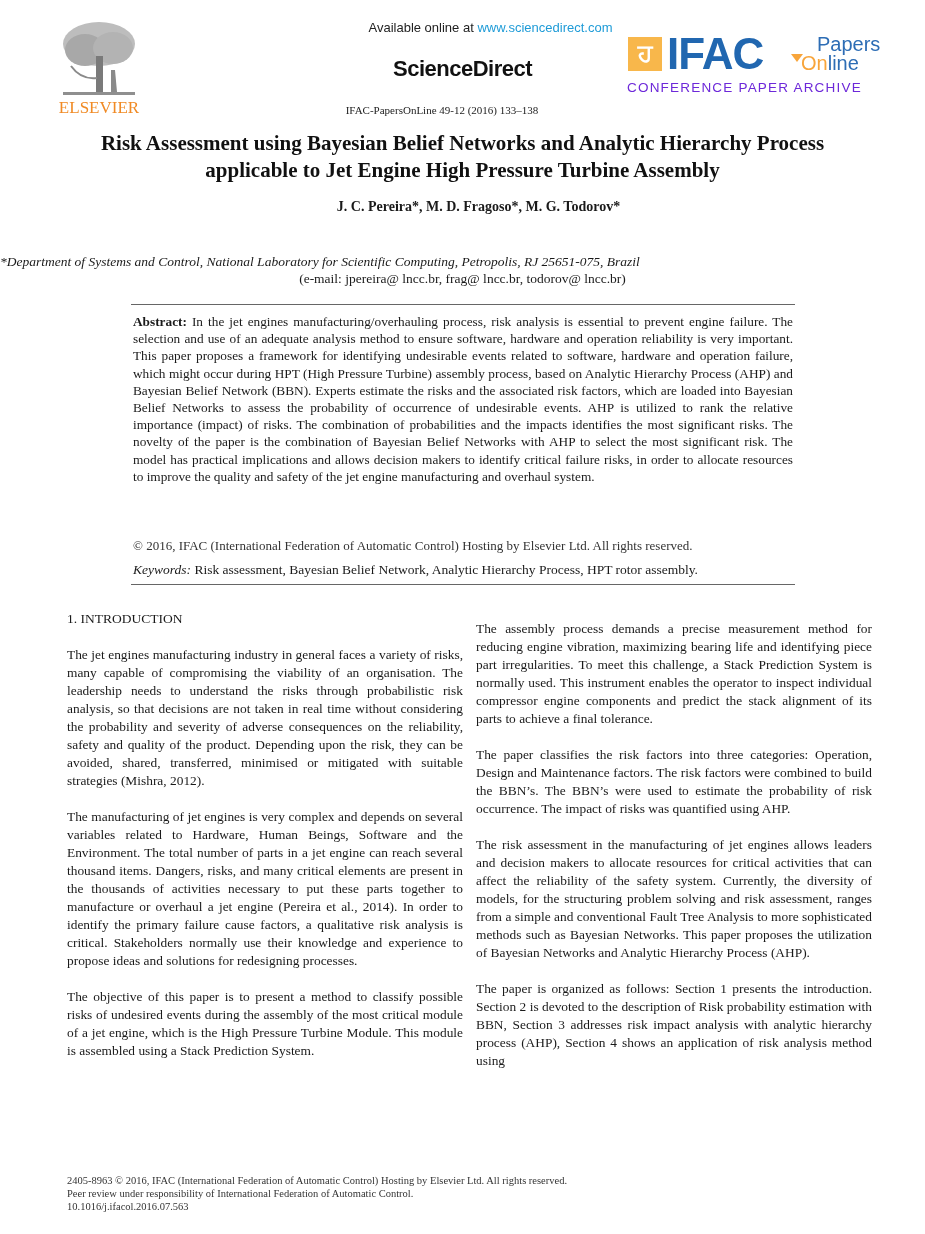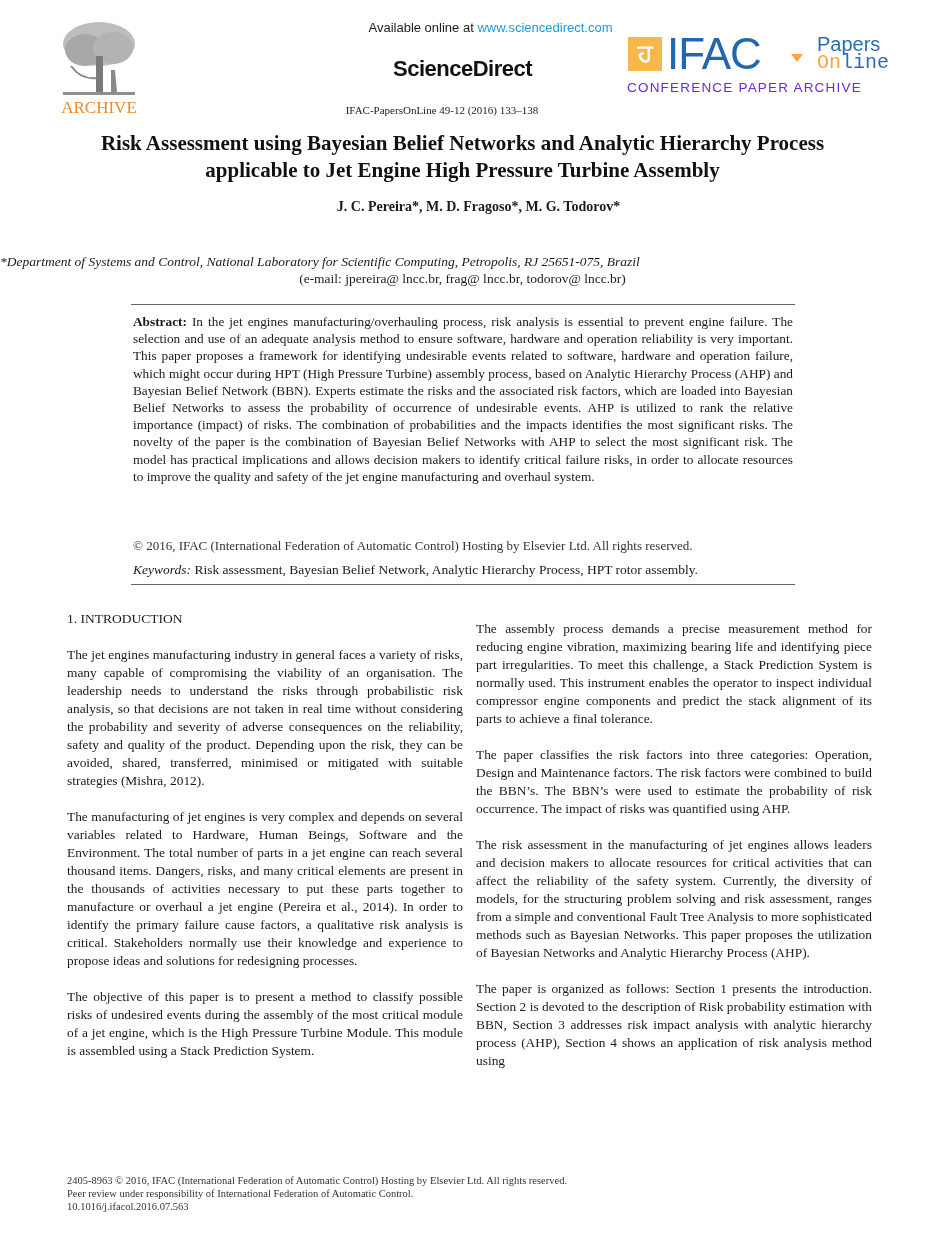--- a/index.html
+++ b/index.html
@@ -17,26 +17,26 @@
   .avail .link { color: #1e9bd7; }
   .sd { left: 0; width: 925px; top: 56px; text-align: center;
         font-family: "Liberation Sans", sans-serif; font-weight: bold; font-size: 22px; color: #111; letter-spacing: -0.5px; }
   .journal { left: 0; width: 884px; top: 104px; text-align: center; font-size: 11px; color: #222; }
 
   .ifac { left: 625px; top: 30px; width: 250px; height: 70px; }
   .ifac-box { position: absolute; left: 3px; top: 7px; width: 34px; height: 34px; background: #f8b74b; }
   .ifac-box span { position: absolute; left: 0; top: 2px; width: 34px; text-align: center; color: #fff;
                    font-family: "DejaVu Sans", sans-serif; font-size: 24px; font-weight: bold; }
   .ifac-word { position: absolute; left: 42px; top: 0px; font-family: "Liberation Sans", sans-serif;
-               font-weight: normal; font-size: 44px; line-height: 48px; color: #2167b0; letter-spacing: -1px; }
+               font-weight: bold; font-size: 44px; line-height: 48px; color: #2167b0; letter-spacing: -1px; }
   .ifac-tri { position: absolute; left: 166px; top: 24px; width: 0; height: 0;
               border-left: 6px solid transparent; border-right: 6px solid transparent; border-top: 8px solid #f8a53b; }
   .ifac-papers { position: absolute; left: 192px; top: 4px; font-family: "Liberation Sans", sans-serif;
                  font-size: 20px; line-height: 20px; color: #2d6db5; }
-  .ifac-online { position: absolute; left: 192px; top: 23px; font-family: Liberation Mono, monospace;
+  .ifac-online { position: absolute; left: 176px; top: 23px; font-family: Liberation Sans, sans-serif;
                  font-size: 20px; line-height: 20px; color: #2d6db5; }
   .ifac-online .on { color: #f8a53b; }
   .ifac-archive { position: absolute; left: 2px; top: 50px; font-family: "Liberation Sans", sans-serif;
                   font-size: 13.5px; color: #6d28d9; letter-spacing: 1.2px; white-space: nowrap; }
 
   
   .title { left: 0; width: 925px; top: 130px; text-align: center; font-weight: bold;
            font-size: 21px; line-height: 27px; color: #111; }
   .authors { left: 0; width: 925px; top: 199px; text-align: center; font-weight: bold; font-size: 14px; padding-left: 16px; }
   .affil { left: 0; width: 925px; top: 254px; font-style: italic; font-size: 13.5px; }
@@ -67,21 +67,21 @@
 <div class="abs elsevier-logo">
   <svg class="tree" viewBox="0 0 76 80">
     <ellipse cx="38" cy="24" rx="36" ry="22" fill="#bdbdbd"></ellipse>
     <ellipse cx="24" cy="30" rx="20" ry="16" fill="#a8a8a8"></ellipse>
     <ellipse cx="52" cy="28" rx="20" ry="16" fill="#b3b3b3"></ellipse>
     <rect x="35" y="36" width="7" height="36" fill="#7a7a7a"></rect>
     <path d="M10 46 Q20 60 36 58" stroke="#8a8a8a" stroke-width="2" fill="none"></path>
     <rect x="2" y="72" width="72" height="3" fill="#8f8f8f"></rect>
     <path d="M50 50 l4 0 l2 22 l-6 0 z" fill="#8a8a8a"></path>
   </svg>
-  <div class="elsevier-text">ARCHIVE</div>
+  <div class="elsevier-text">ELSEVIER</div>
 </div>
 
 <div class="abs avail">
   <span>Available online at </span><span class="link">www.sciencedirect.com</span>
 </div>
 <div class="abs sd">ScienceDirect</div>
 <div class="abs journal">IFAC-PapersOnLine 49-12 (2016) 133–138</div>
 
 <div class="abs ifac">
   <div class="ifac-box">

